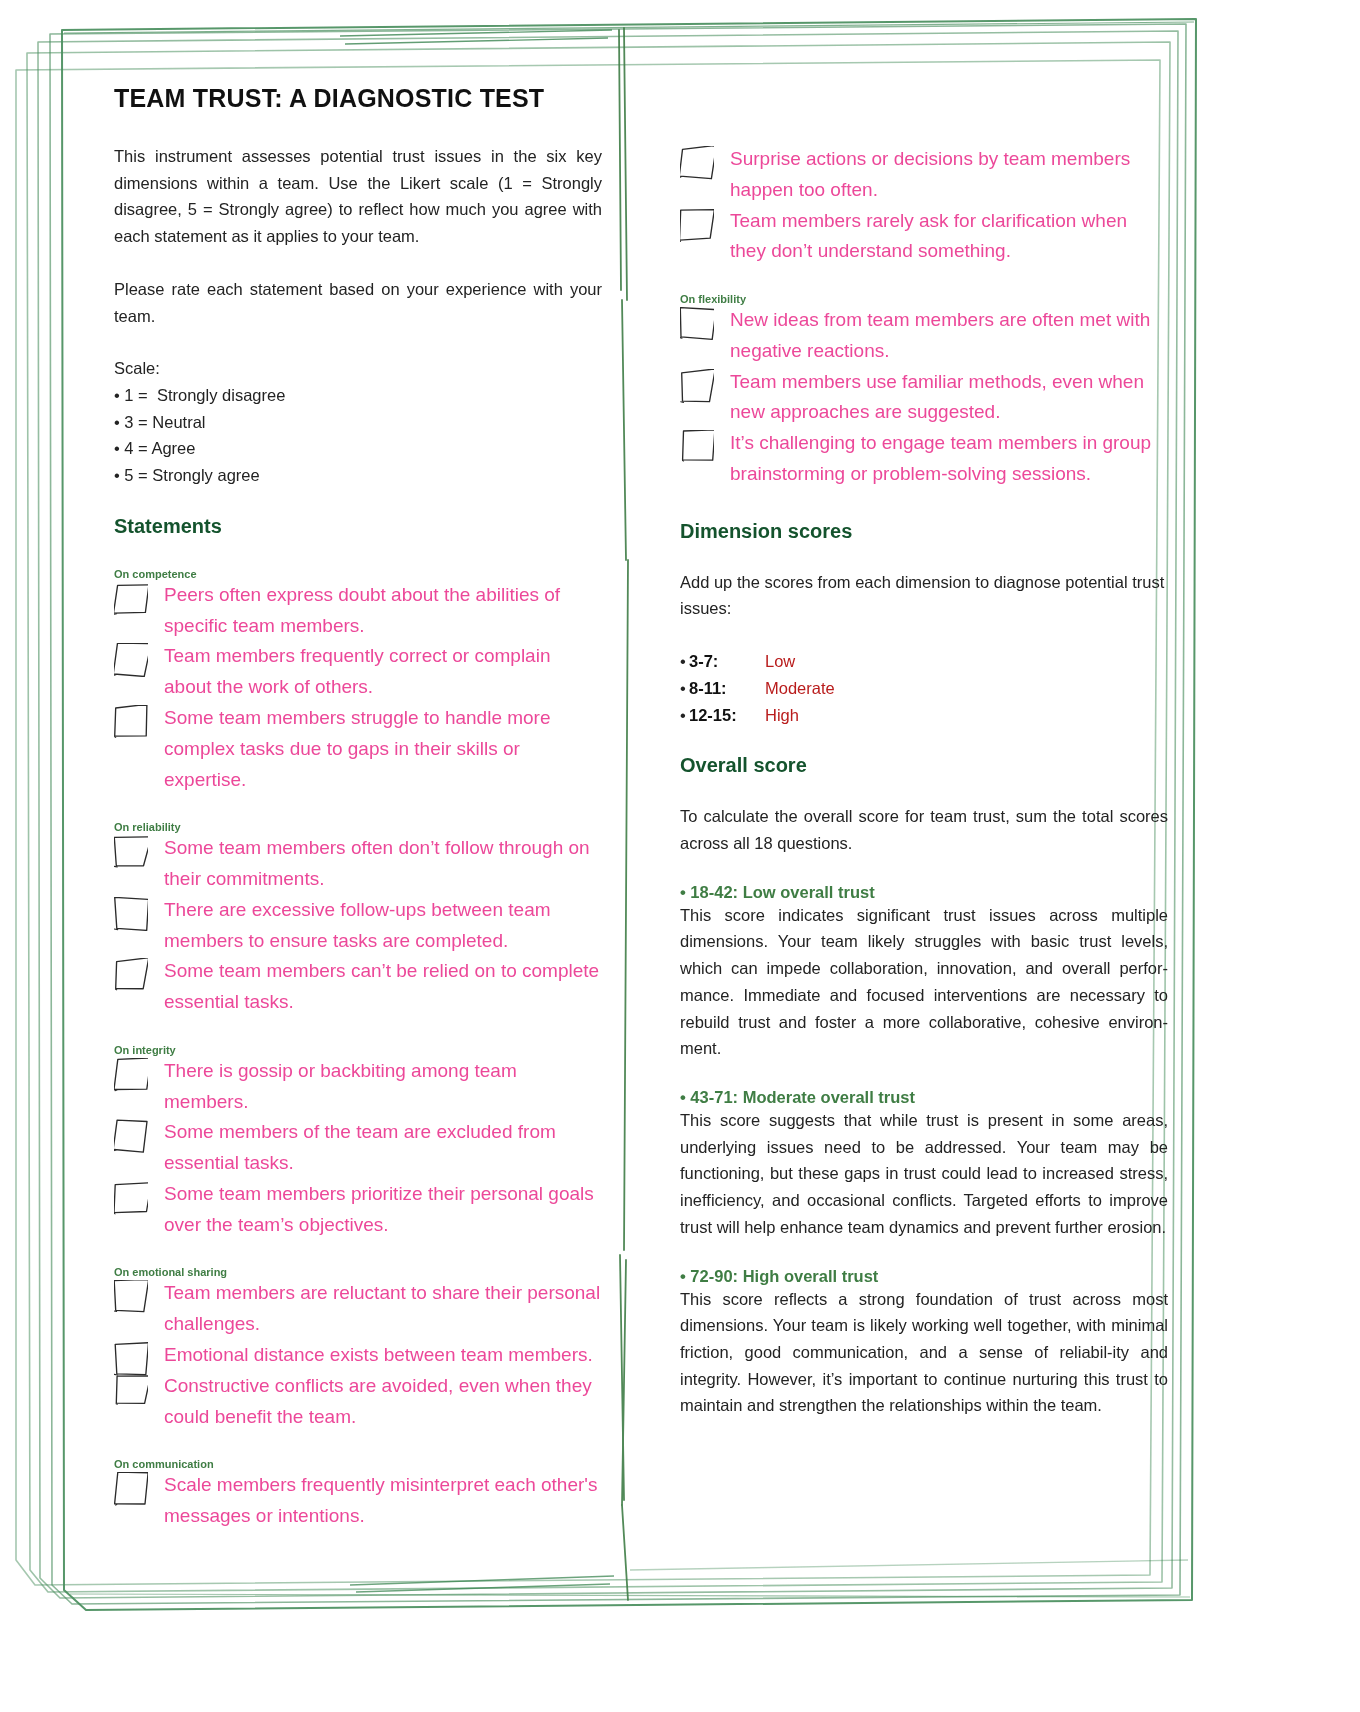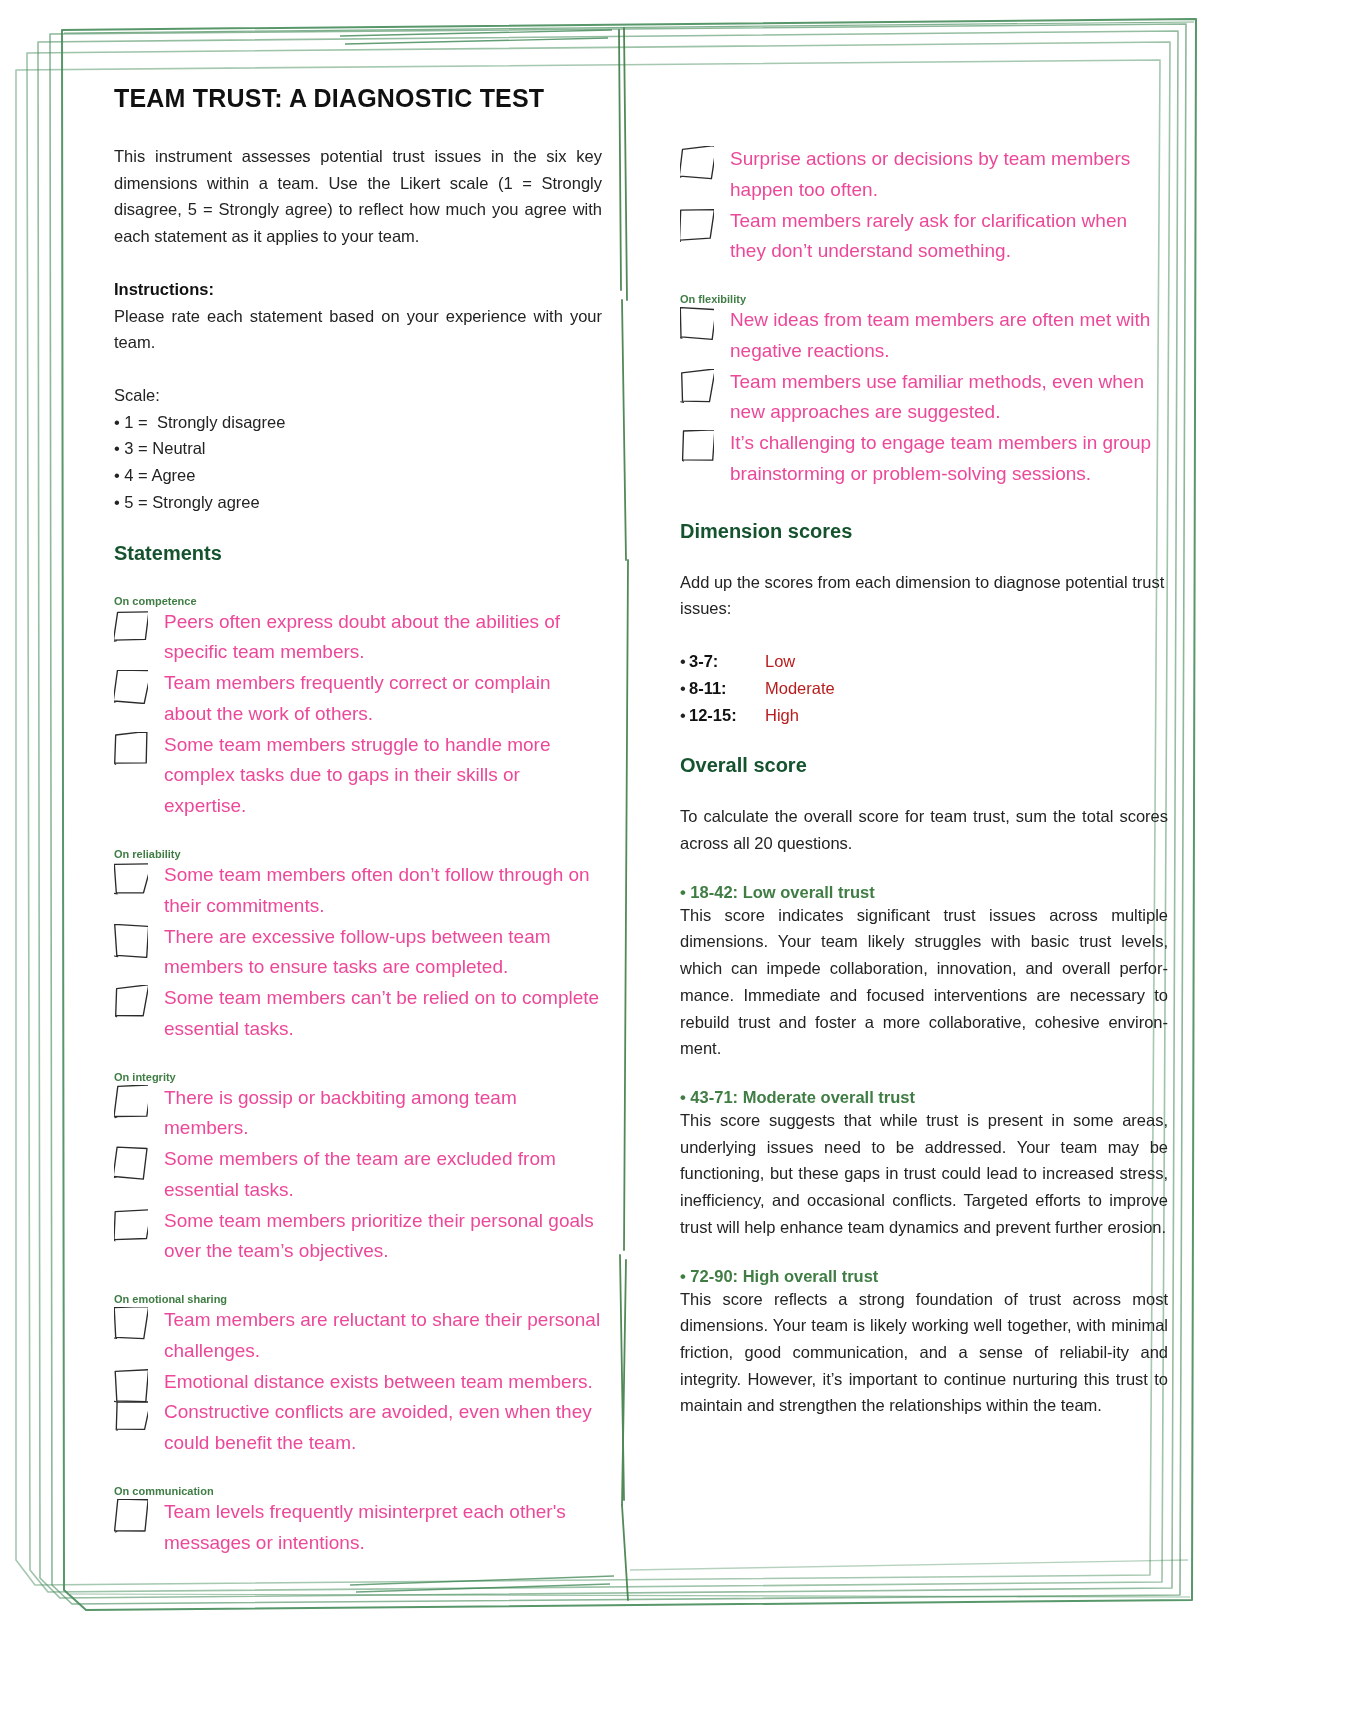--- a/index.html
+++ b/index.html
@@ -176,21 +176,20 @@
   <div class="col col-left" style="top:84px;">
 
     <h1 class="doc-title">TEAM TRUST: A DIAGNOSTIC TEST</h1>
 
     <div class="sp30"></div>
 
     <p class="intro">This instrument assesses potential trust issues in the six key dimensions within a team. Use the Likert scale (1 = Strongly disagree, 5 = Strongly agree) to reflect how much you agree with each statement as it applies to your team.</p>
 
     <div class="sp26"></div>
 
-    <div class="label-bold">Instructions:</div>
     <p class="body-text">Please rate each statement based on your experience with your team.</p>
 
     <div class="sp26"></div>
 
     <div class="scale-list">
       <div>Scale:</div>
       <div>• 1 =  Strongly disagree</div>
       <div>• 3 = Neutral</div>
       <div>• 4 = Agree</div>
       <div>• 5 = Strongly agree</div>
@@ -336,21 +335,21 @@
 
     <h3 class="dim-head">On communication</h3>
     <div class="stmt-group">
       <div class="stmt">
         <span class="cbx">
             <svg width="34" height="34" viewBox="0 0 34 34">
               <path d="M3.8,0.2 L34.1,0.8 L31.0,32.0 L0.6,31.9 Z" fill="none" stroke="#2b2b2b" stroke-width="1.35" stroke-linejoin="round" stroke-linecap="round"></path>
               <path d="M2.8,32.5 L1.6,33.1" fill="none" stroke="#2b2b2b" stroke-width="1.1" stroke-linecap="round"></path>
             </svg>
           </span>
-        <span>Team levels frequently misinterpret each other's messages or intentions.</span>
+        <span>Scale members frequently misinterpret each other's messages or intentions.</span>
       </div>
     </div>
 
   </div>
 
   <div class="col col-right" style="top:144px;">
 
     <div class="stmt-group">
       <div class="stmt">
         <span class="cbx">
@@ -432,21 +431,21 @@
         <span class="lvl">High</span>
       </div>
     </div>
 
     <div class="sp26"></div>
 
     <h2 class="section-head">Overall score</h2>
 
     <div class="sp26"></div>
 
-    <p class="intro">To calculate the overall score for team trust, sum the total scores across all 20 questions.</p>
+    <p class="intro">To calculate the overall score for team trust, sum the total scores across all 18 questions.</p>
 
     <div class="sp26"></div>
 
     <div class="trust-head">• 18-42: Low overall trust</div>
     <p class="intro">This score indicates significant trust issues across multiple dimensions. Your team  likely struggles with basic trust levels, which can impede collaboration, innovation, and overall perfor-mance. Immediate and focused interventions are necessary to rebuild trust and foster a more collaborative, cohesive environ-ment.</p>
 
     <div class="sp26"></div>
 
     <div class="trust-head">• 43-71: Moderate overall trust</div>
     <p class="intro">This score suggests that while trust is present in some areas, underlying issues need to be addressed. Your team may be functioning, but these gaps in trust could lead to increased stress, inefficiency, and occasional conflicts. Targeted efforts to improve trust will help enhance team dynamics and prevent further erosion.</p>

